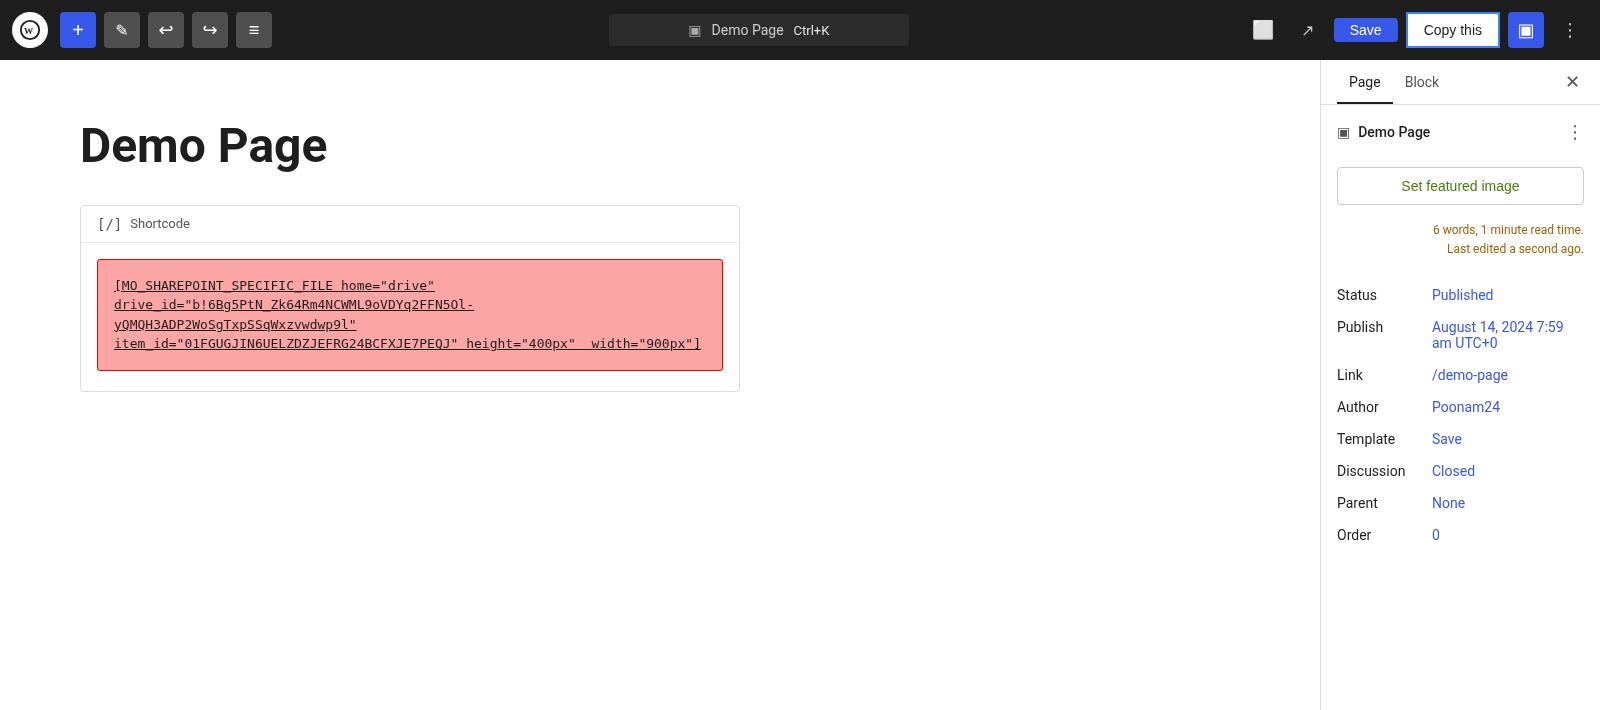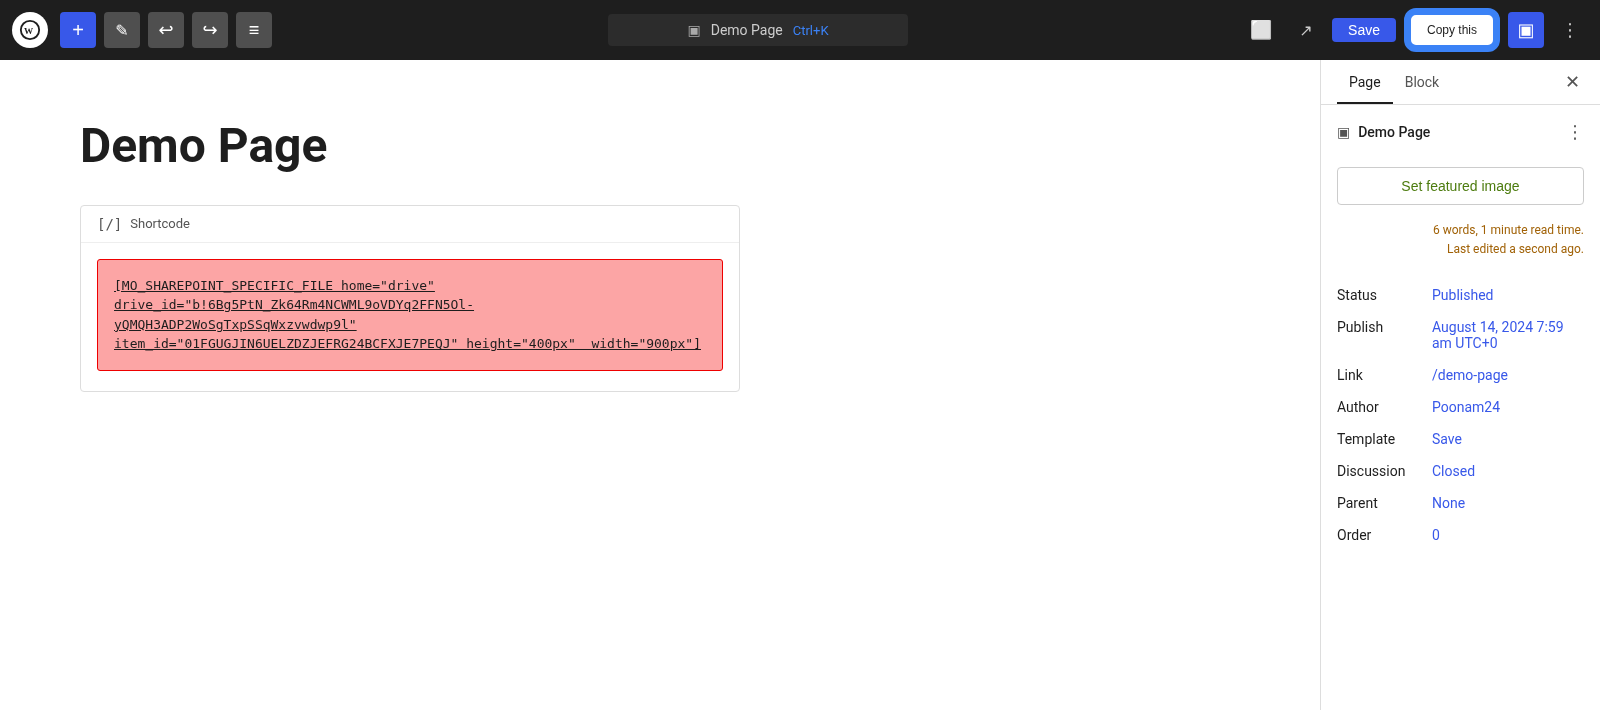--- a/index.html
+++ b/index.html
@@ -46,21 +46,21 @@
       gap: 10px;
       background: #2c2c2c;
       border-radius: 4px;
       padding: 8px 16px;
       color: #ccc;
       font-size: 14px;
       min-width: 300px;
       justify-content: center;
     }
     .doc-title-bar span.shortcut {
-      color: #3b82f6;
+      color: #e5e5e5;
       font-size: 13px;
       text-align: center;
     }
     .toolbar-right {
       display: flex;
       align-items: center;
       gap: 8px;
     }
     .btn-save {
       background: #3858e9;
@@ -68,24 +68,24 @@
       border: none;
       border-radius: 4px;
       padding: 4px 16px;
       font-size: 14px;
       cursor: pointer;
       font-weight: 500;
     }
     .btn-copy-this {
       background: #fff;
       color: #1e1e1e;
-      border: 7px solid #3b82f6;
-      border-radius: 12px;
+      border: 2px solid #3b82f6;
+      border-radius: 0;
       padding: 8px 16px;
-      font-size: 12px;
+      font-size: 14px;
       cursor: pointer;
       font-weight: 500;
     }
     .toolbar-icon-btn {
       background: none;
       border: none;
       color: #ccc;
       width: 36px; height: 36px;
       display: flex; align-items: center; justify-content: center;
       cursor: pointer;

